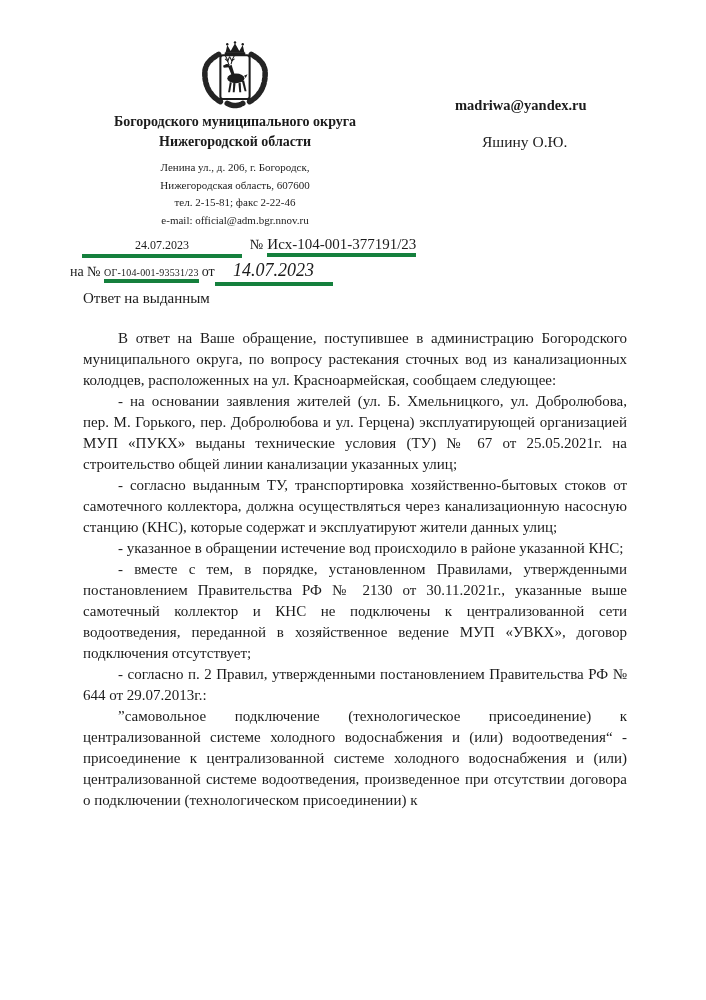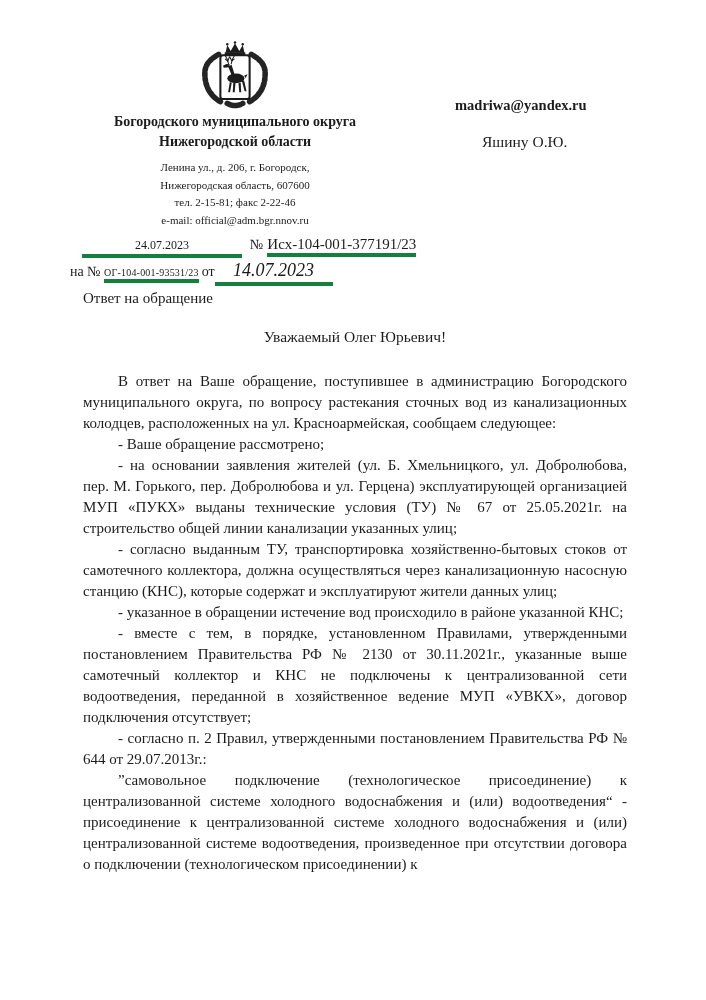--- a/index.html
+++ b/index.html
@@ -114,25 +114,23 @@
     <div class="ref2">
       <span>на №</span>
       <span class="u ref-innum">ОГ-104-001-93531/23</span><span class="ref-from">от</span><span class="u ref-indate">14.07.2023</span>
     </div>
   </div>
 
   <div class="recipient-email">madriwa@yandex.ru</div>
   <div class="recipient-name">Яшину О.Ю.</div>
 
   <div class="doc-body">
-    <div class="subject">Ответ на обращение</div>
-    <div class="salutation">Уважаемый Олег Юрьевич!</div>
+    <div class="subject">Ответ на выданным</div>
     <div class="paragraphs">
         <p>В ответ на Ваше обращение, поступившее в администрацию Богородского муниципального округа, по вопросу растекания сточных вод из канализационных колодцев, расположенных на ул. Красноармейская, сообщаем следующее:</p>
-        <p>- Ваше обращение рассмотрено;</p>
         <p>- на основании заявления жителей (ул. Б. Хмельницкого, ул. Добролюбова, пер. М. Горького, пер. Добролюбова и ул. Герцена) эксплуатирующей организацией МУП «ПУКХ» выданы технические условия (ТУ) № 67 от 25.05.2021г. на строительство общей линии канализации указанных улиц;</p>
         <p>- согласно выданным ТУ, транспортировка хозяйственно-бытовых стоков от самотечного коллектора, должна осуществляться через канализационную насосную станцию (КНС), которые содержат и эксплуатируют жители данных улиц;</p>
         <p>- указанное в обращении истечение вод происходило в районе указанной КНС;</p>
         <p>- вместе с тем, в порядке, установленном Правилами, утвержденными постановлением Правительства РФ № 2130 от 30.11.2021г., указанные выше самотечный коллектор и КНС не подключены к централизованной сети водоотведения, переданной в хозяйственное ведение МУП «УВКХ», договор подключения отсутствует;</p>
         <p>- согласно п. 2 Правил, утвержденными постановлением Правительства РФ № 644 от 29.07.2013г.:</p>
         <p>”самовольное подключение (технологическое присоединение) к централизованной системе холодного водоснабжения и (или) водоотведения“ - присоединение к централизованной системе холодного водоснабжения и (или) централизованной системе водоотведения, произведенное при отсутствии договора о подключении (технологическом присоединении) к</p>
       </div>
   </div>
 
 </div>

